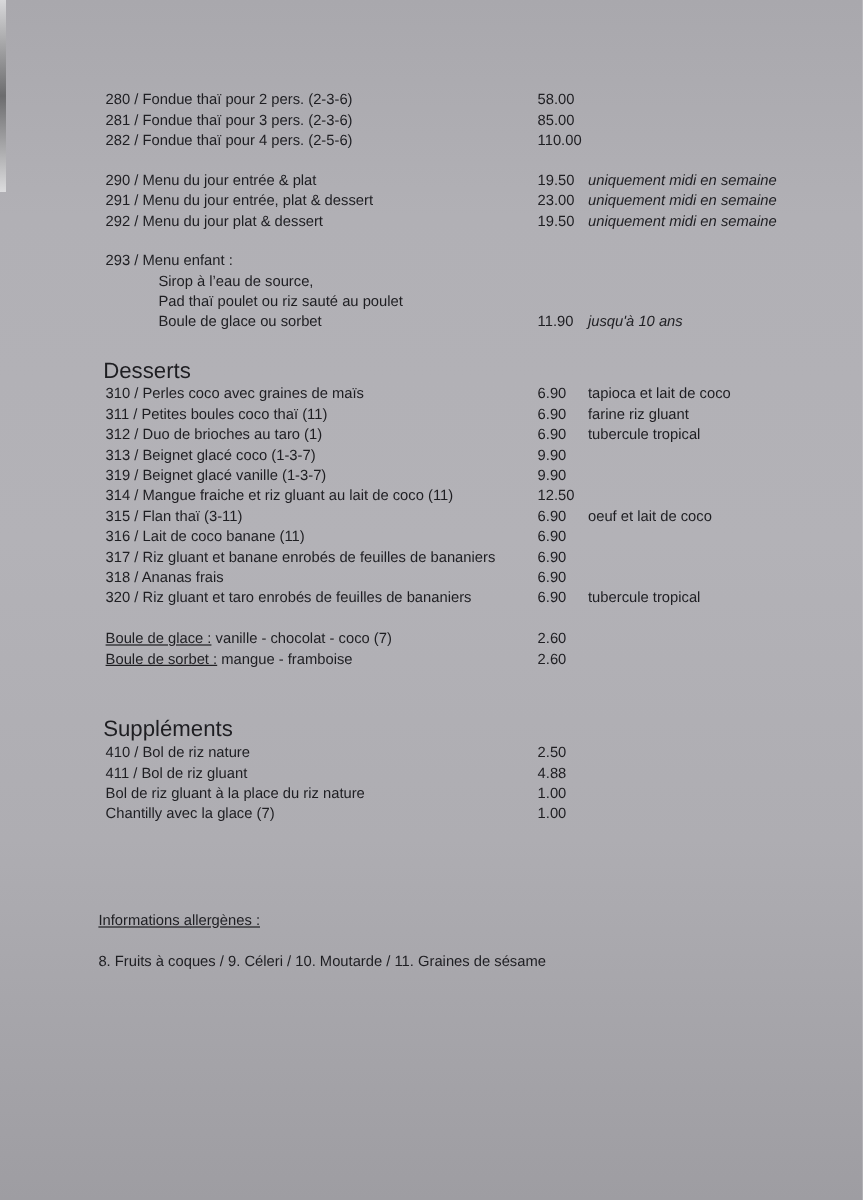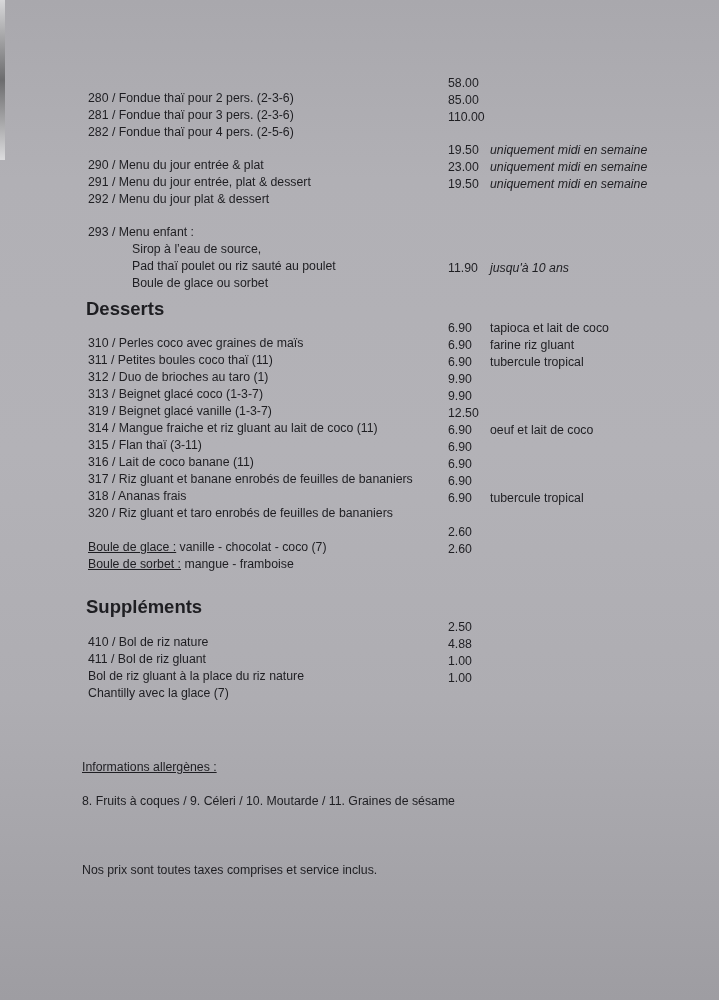--- a/index.html
+++ b/index.html
@@ -10,27 +10,27 @@
     color:#1e1e22;
   }
   .page-edge {
     position:absolute; left:0; top:0; width:5px; height:160px;
     background: linear-gradient(180deg, #d8d8da 0%, #6c6c6e 50%, #dcdcde 100%);
   }
   .sheet { position:absolute; left:0; top:0; width:719px; height:1000px; }
   .row {
     position:absolute; left:88px; height:17px; font-size:12.3px; line-height:17px; white-space:nowrap;
   }
-  .row .label { position:absolute; left:0;margin-top:15px; }
+  .row .label { position:absolute; left:0; }
   .row .price { position:absolute; left:360px; width:118px; text-align:left; }
   .row .note { position:absolute; left:402px; }
   .row .note.italic { font-style:italic; }
   .sub { left:132px; }
   .heading {
-    position:absolute; left:86px; font-size:18.5px; font-weight:bold; line-height:22px;
+    position:absolute; left:86px; font-size:18.5px; font-weight:normal; line-height:22px;
   }
   .u { text-decoration:underline; }
   .para { position:absolute; left:82px; font-size:12.3px; line-height:17px; white-space:nowrap; }
 </style>
 </head>
 <body>
 
 <div class="page-edge"></div>
 
 <div class="sheet">
@@ -154,14 +154,13 @@
     <span class="price">1.00</span>
   </div>
   <div class="row" style="top:670px">
     <span class="label">Chantilly avec la glace (7)</span>
     <span class="price">1.00</span>
   </div>
 
   <div class="para u" style="top:759px">Informations allergènes :</div>
   <div class="para" style="top:793px">8. Fruits à coques / 9. Céleri / 10. Moutarde / 11. Graines de sésame</div>
 
-  <div class="para" style="top:862px">Nos prix sont toutes taxes comprises et service inclus.</div>
 </div>
 
 </body></html>

